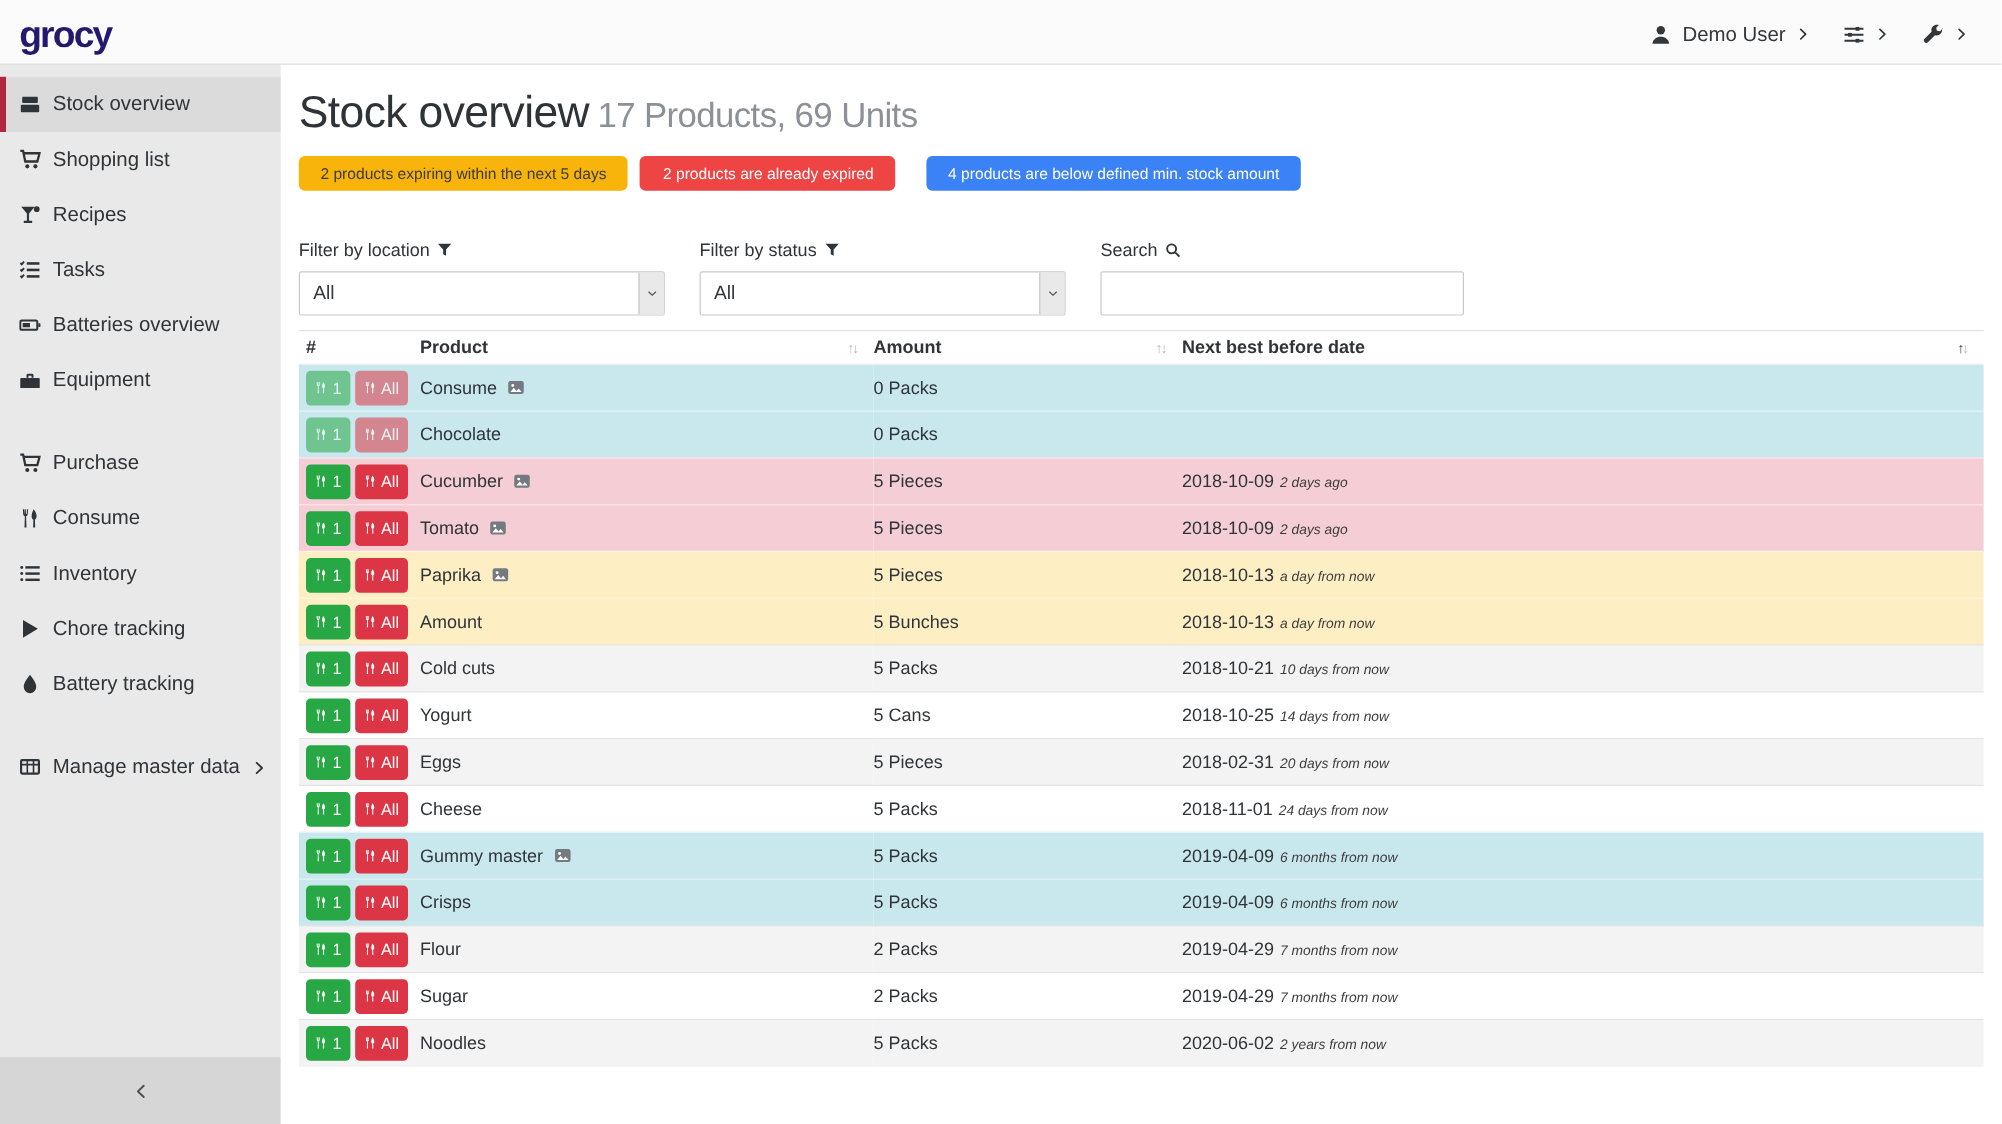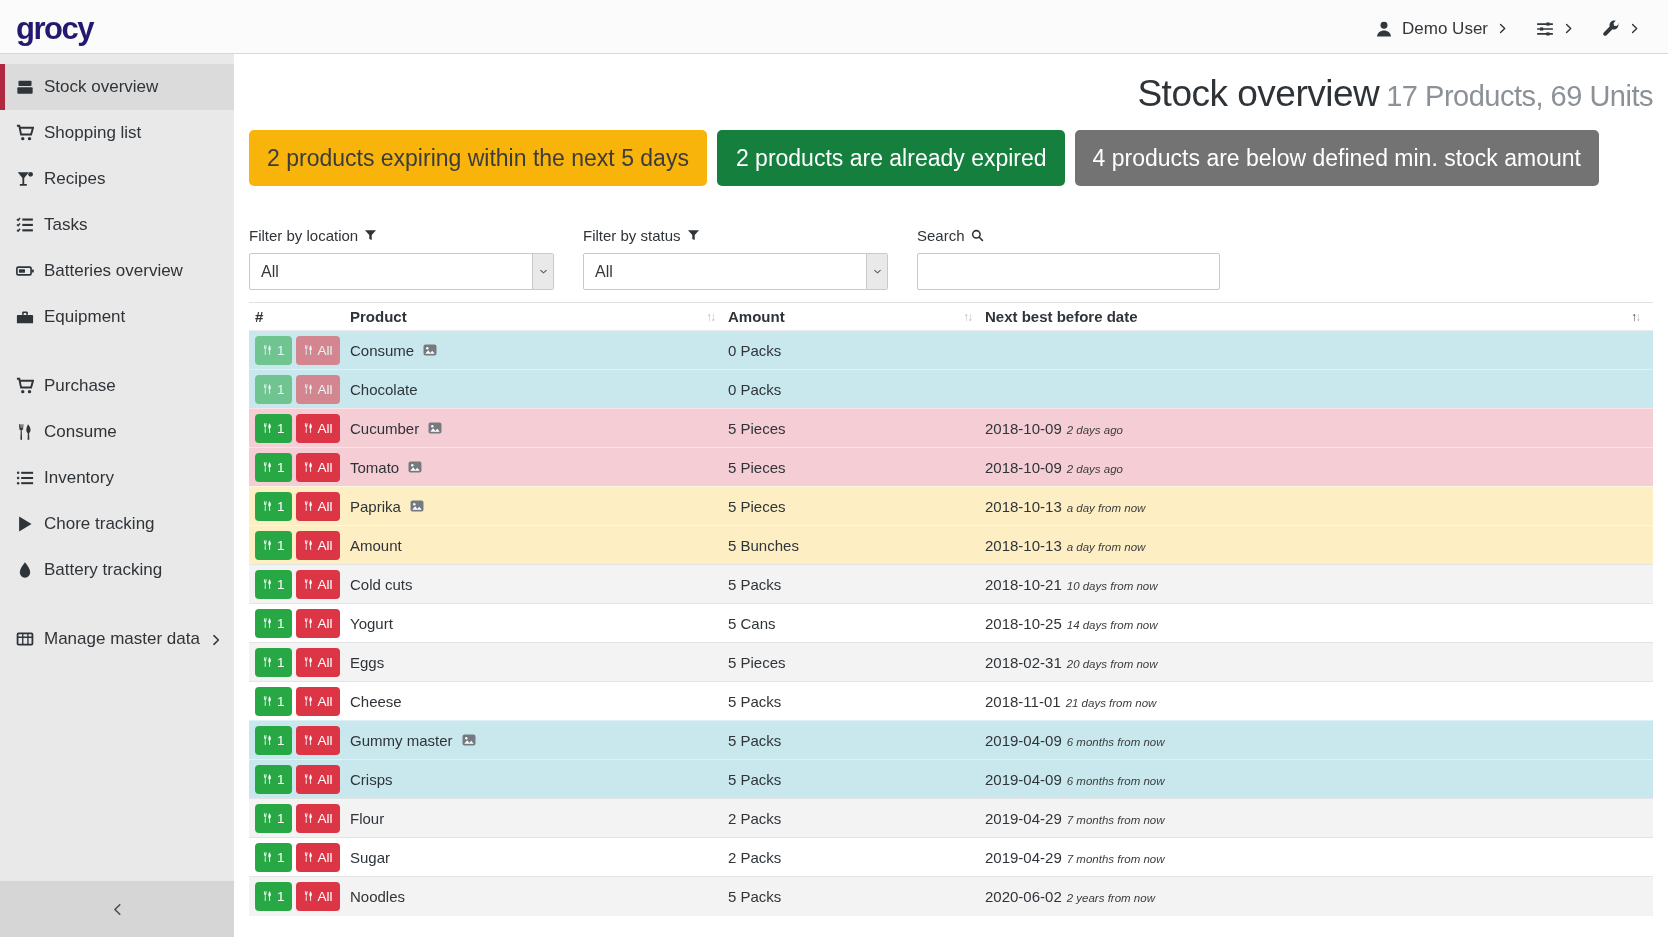--- a/index.html
+++ b/index.html
@@ -41,27 +41,27 @@
   .side-chev { margin-left:auto; }
   .side-chev .icon { width:12px; height:12px; margin-right:0; }
   .side-foot {
     flex:0 0 56px; background:#d6d6d6; display:flex; align-items:center; justify-content:center;
     cursor:pointer; color:#4a4f54;
   }
   .side-foot .icon { width:13px; height:13px; }
 
   
   .main { flex:1; background:#fff; padding:10px 15px 0 15px; overflow:hidden; }
-  h1 { margin:9px 0 0 0; font-size:37px; font-weight:500; color:#2e3338; letter-spacing:-0.5px;text-align:right; }
+  h1 { margin:9px 0 0 0; font-size:37px; font-weight:500; color:#2e3338; letter-spacing:-0.5px; }
   h1 .sub { font-size:29px; color:#8b9197; font-weight:400; margin-left:7px; }
 
   .alerts { display:flex; gap:10px; margin-top:15px; }
   .alert-btn {
-    border:none; border-radius:5px; height:56px; padding:0 18px;
-    display:flex; align-items:center; font-size:23px; font-family:inherit; cursor:pointer;
+    border:none; border-radius:5px; height:29px; padding:0 18px;
+    display:flex; align-items:center; font-size:13px; font-family:inherit; cursor:pointer;
   }
 
   .filters { display:flex; margin-top:31px; }
   .filter-block { width:305px; margin-right:29px;margin-top:10px; }
   .filter-label { display:flex; align-items:center; gap:6px; font-size:15px; color:#2f3439; margin-bottom:9px; }
   .filter-label .icon { width:13px; height:13px; }
   .selectbox {
     height:37px; border:1px solid #c9c9c9; border-radius:2px; background:#fff;
     display:flex; align-items:stretch; cursor:pointer;
   }
@@ -257,22 +257,22 @@
       </div>
     </div>
 
     <div class="main">
       <h1>
         <span>Stock overview</span><span class="sub">17 Products, 69 Units</span>
       </h1>
 
       <div class="alerts">
           <button class="alert-btn" style="background: rgb(248, 180, 10); color: rgb(60, 60, 60);">2 products expiring within the next 5 days</button>
-          <button class="alert-btn" style="background: #15803d; color: rgb(255, 255, 255); padding-left: 19px;">2 products are already expired</button>
-          <button class="alert-btn" style="background: #737373; color: rgb(255, 255, 255);">4 products are below defined min. stock amount</button>
+          <button class="alert-btn" style="background: #ef4444; color: rgb(255, 255, 255); padding-left: 19px;">2 products are already expired</button>
+          <button class="alert-btn" style="background: #3b82f6; color: rgb(255, 255, 255); margin-left: 16px;">4 products are below defined min. stock amount</button>
         </div>
 
       <div class="filters">
         <div class="filter-block">
           <div class="filter-label">
             <span>Filter by location</span>
             <svg class="icon" viewBox="0 0 16 16" fill="currentColor">
                 <path d="M1.2 1.4h13.6l-5.3 6v6.2l-3-1.4V7.4z"></path>
               </svg>
           </div>
@@ -629,21 +629,21 @@
                     <span>All</span>
                   </button>
                 </span>
               </td>
               <td>
                 <span class="prod">
                   <span>Cheese</span>
                 </span>
               </td>
               <td><span>5 Packs</span></td>
-              <td><span>2018-11-01</span><span class="date-note">21 days from now</span></td>
+              <td><span>2018-11-01</span><span class="date-note">24 days from now</span></td>
             </tr>
             <tr class="c-blue">
               <td>
                 <span class="actions">
                   <button class="btn btn-one">
                     <svg class="icon " viewBox="0 0 16 16">
                       <path d="M2.7 1.2l.25 3.6c.05.8.55 1.4 1.25 1.65L3.9 14.8h1.5L5.1 6.45c.7-.25 1.2-.85 1.25-1.65l.25-3.6h-.85l-.2 3.5h-.55l-.12-3.5h-.86l-.12 3.5H3.8l-.2-3.5z"></path>
                       <path d="M10.7 1.2c-1 1.9-1.5 3.7-1.5 5.2 0 1.3.55 2.2 1.3 2.6l-.2 5.8h1.55l-.2-5.9c.75-.45 1.25-1.35 1.25-2.6 0-1.6-.75-3.5-2.2-5.1z"></path>
                     </svg>
                     <span>1</span>

